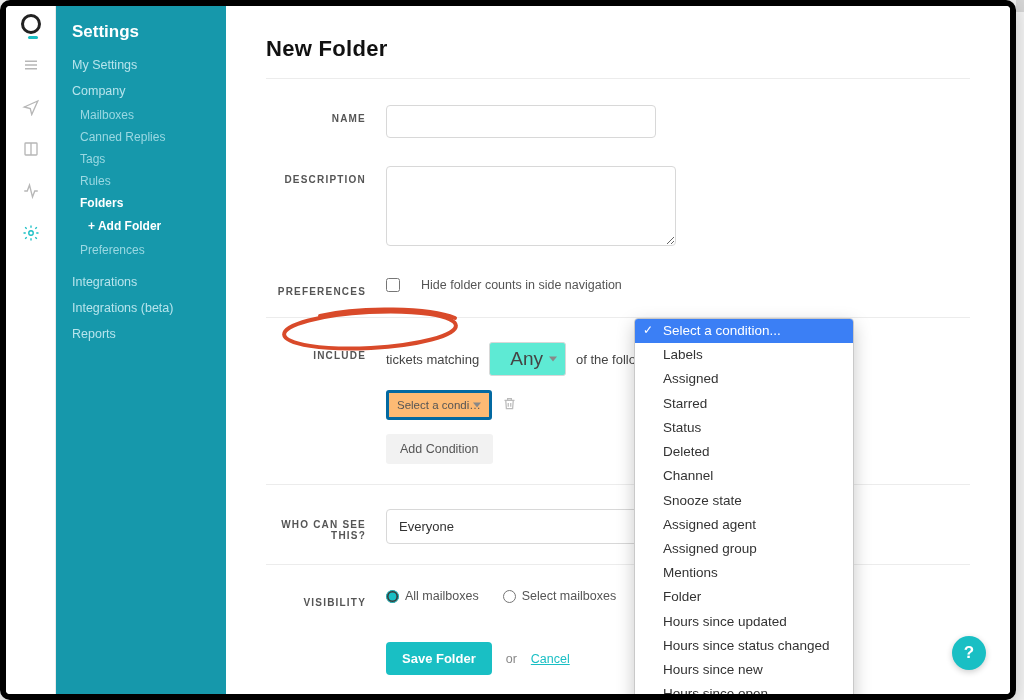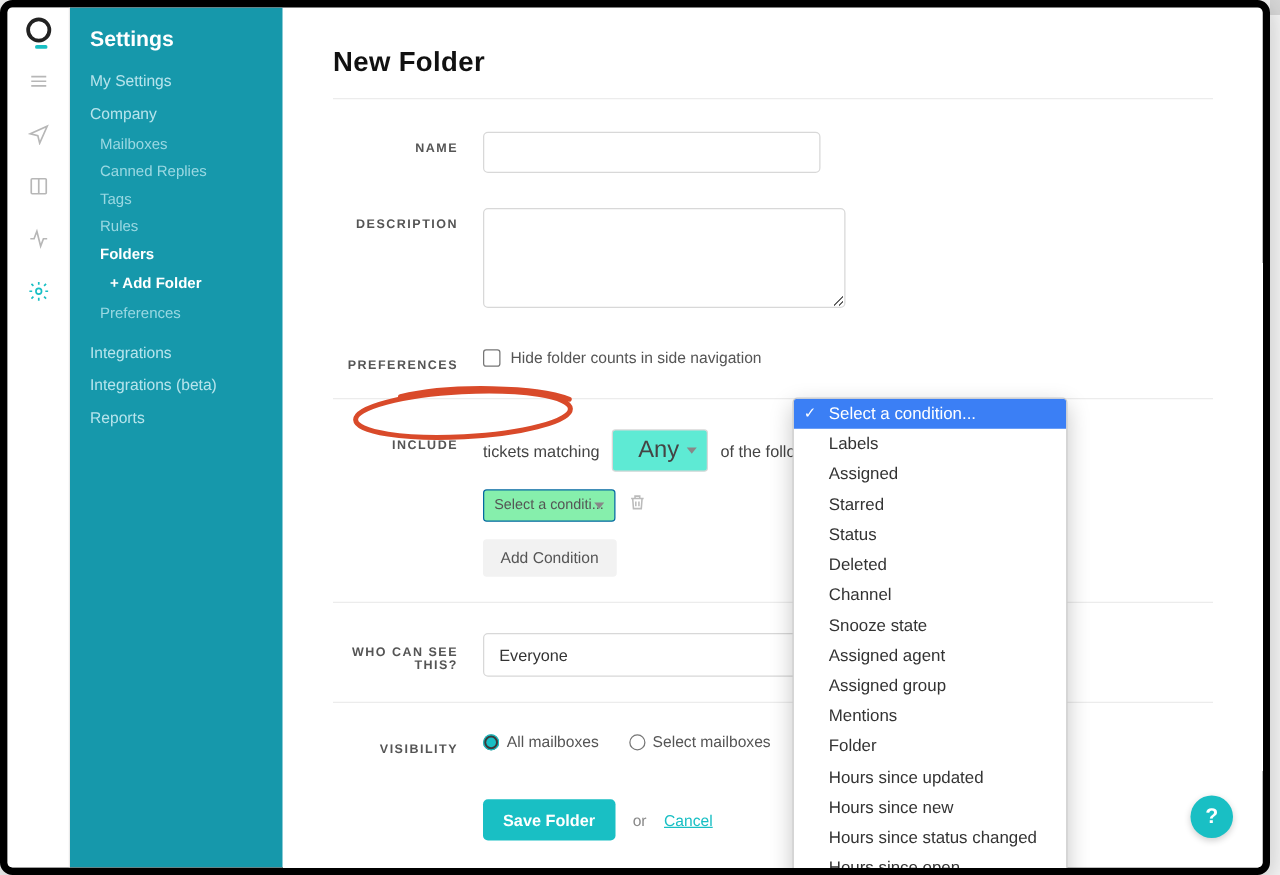--- a/index.html
+++ b/index.html
@@ -36,36 +36,36 @@
 
   .form { margin-top: 12px; }
   .row { display:flex; align-items:flex-start; padding: 14px 0; }
   .row.split { border-top:1px solid #ececec; margin-top:6px; padding-top:24px;}
   .lbl { width:120px; text-align:right; padding-right:20px; padding-top:8px; font-size:10px; letter-spacing:1.2px; color:#555; font-weight:600;}
   .ctl { flex:1; max-width:480px; }
   input[type=text].txt, textarea.txt {
     width: 270px; border:1px solid #d8d8d8; border-radius:4px; padding:8px 10px; font-size:13px; color:#333;
   }
   textarea.txt { width:290px; height:80px; resize:both; }
-  .chk { display:flex; align-items:center; gap:8px; font-size:12.5px; color:#555; }
+  .chk { display:flex; align-items:center; gap:21px; font-size:12.5px; color:#555; }
   .chk input { width:14px; height:14px; }
 
   .include-row { position:relative; }
   .include-text { display:flex; align-items:center; gap:10px; font-size:13px; color:#444; }
   .mini-select {
     border:1px solid #d8d8d8; background:#5eead4; border-radius:3px; padding:5px 22px 5px 20px; font-size:19px; position:relative; cursor:pointer;
   }
   .mini-select::after { content:""; position:absolute; right:8px; top:50%; width:0;height:0;border-left:4px solid transparent;border-right:4px solid transparent;border-top:5px solid #888; transform:translateY(-50%);}
   .circle-annot {
     position:absolute; left:14px; top:-14px; width:190px; height:50px; pointer-events:none;
   }
   .circle-annot svg { width:100%; height:100%; }
 
   .cond-line { display:flex; align-items:center; gap:10px; margin-top:14px; }
-  .cond-select { width:106px; border:1px solid #0369a1; border-radius:3px; background:#86efac; padding:6px 8px; font-size:11.5px; color:#555; position:relative; cursor:pointer; white-space:nowrap; overflow:hidden; text-overflow:ellipsis;}
+  .cond-select { width:106px; border:3px solid #0369a1; border-radius:3px; background:#fdba74; padding:6px 8px; font-size:11.5px; color:#555; position:relative; cursor:pointer; white-space:nowrap; overflow:hidden; text-overflow:ellipsis;}
   .cond-select::after{ content:""; position:absolute; right:8px; top:50%; width:0;height:0;border-left:4px solid transparent;border-right:4px solid transparent;border-top:5px solid #888; transform:translateY(-50%);}
   .trash { color:#bbb; cursor:pointer; }
   .btn-ghost { margin-top:14px; background:#f2f2f2; border:none; border-radius:3px; padding:8px 14px; font-size:12.5px; color:#555; cursor:pointer; }
 
   .everyone { width:290px; border:1px solid #d8d8d8; border-radius:4px; padding:9px 12px; font-size:13px; color:#333; background:#fff; cursor:pointer; }
 
   .radios { display:flex; gap:24px; align-items:flex-end; font-size:12.5px; color:#555;}
   .radios label { display:flex; align-items:center; gap:6px; cursor:pointer;}
   .radios input { accent-color:#19bfc4; }
 
@@ -235,19 +235,19 @@
       <div class="opt">Starred</div>
       <div class="opt">Status</div>
       <div class="opt">Deleted</div>
       <div class="opt">Channel</div>
       <div class="opt">Snooze state</div>
       <div class="opt">Assigned agent</div>
       <div class="opt">Assigned group</div>
       <div class="opt">Mentions</div>
       <div class="opt">Folder</div>
       <div class="opt">Hours since updated</div>
+      <div class="opt">Hours since status changed</div>
       <div class="opt">Hours since new</div>
-      <div class="opt">Hours since status changed</div>
       <div class="opt">Hours since open</div>
     </div>
 
 </div>
 <div class="stand"></div>
 
 </body></html>

